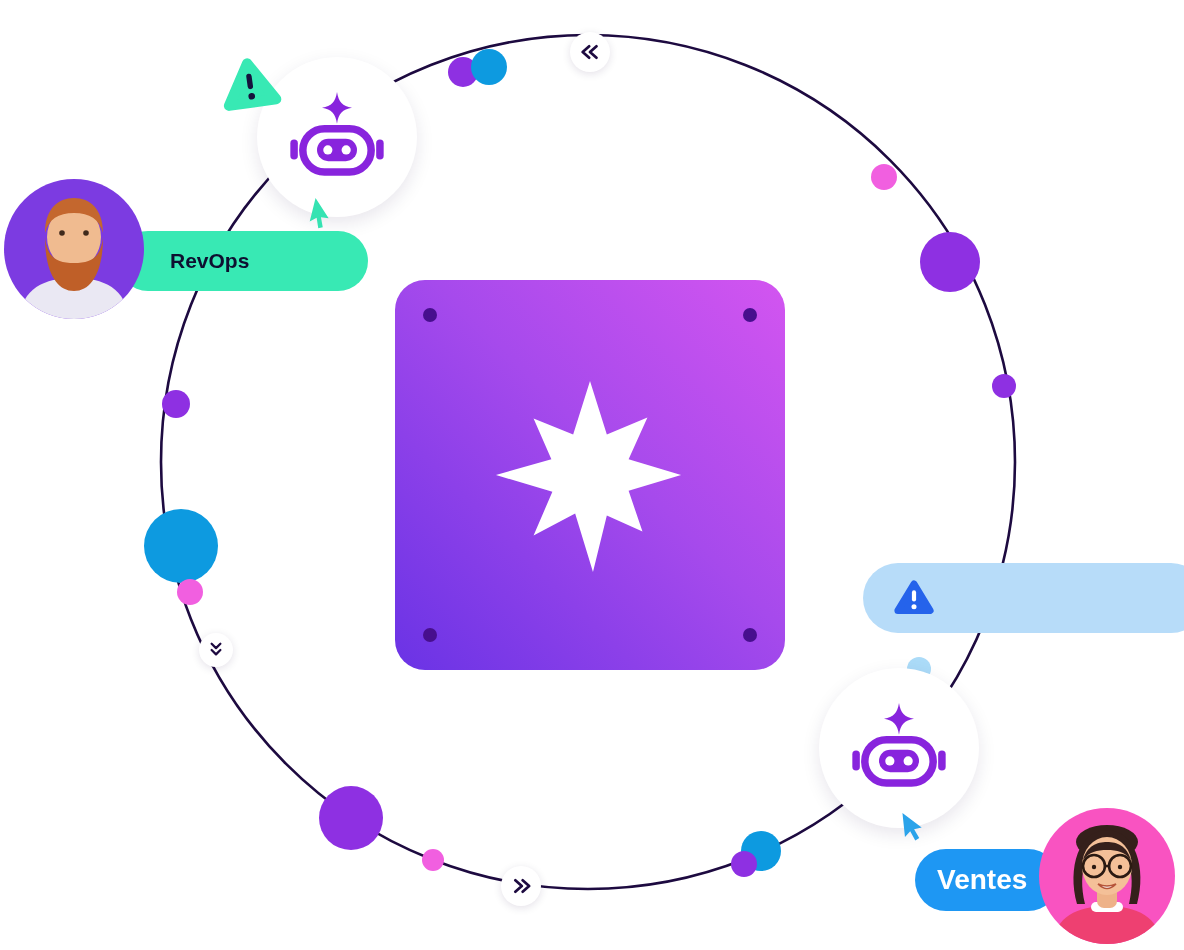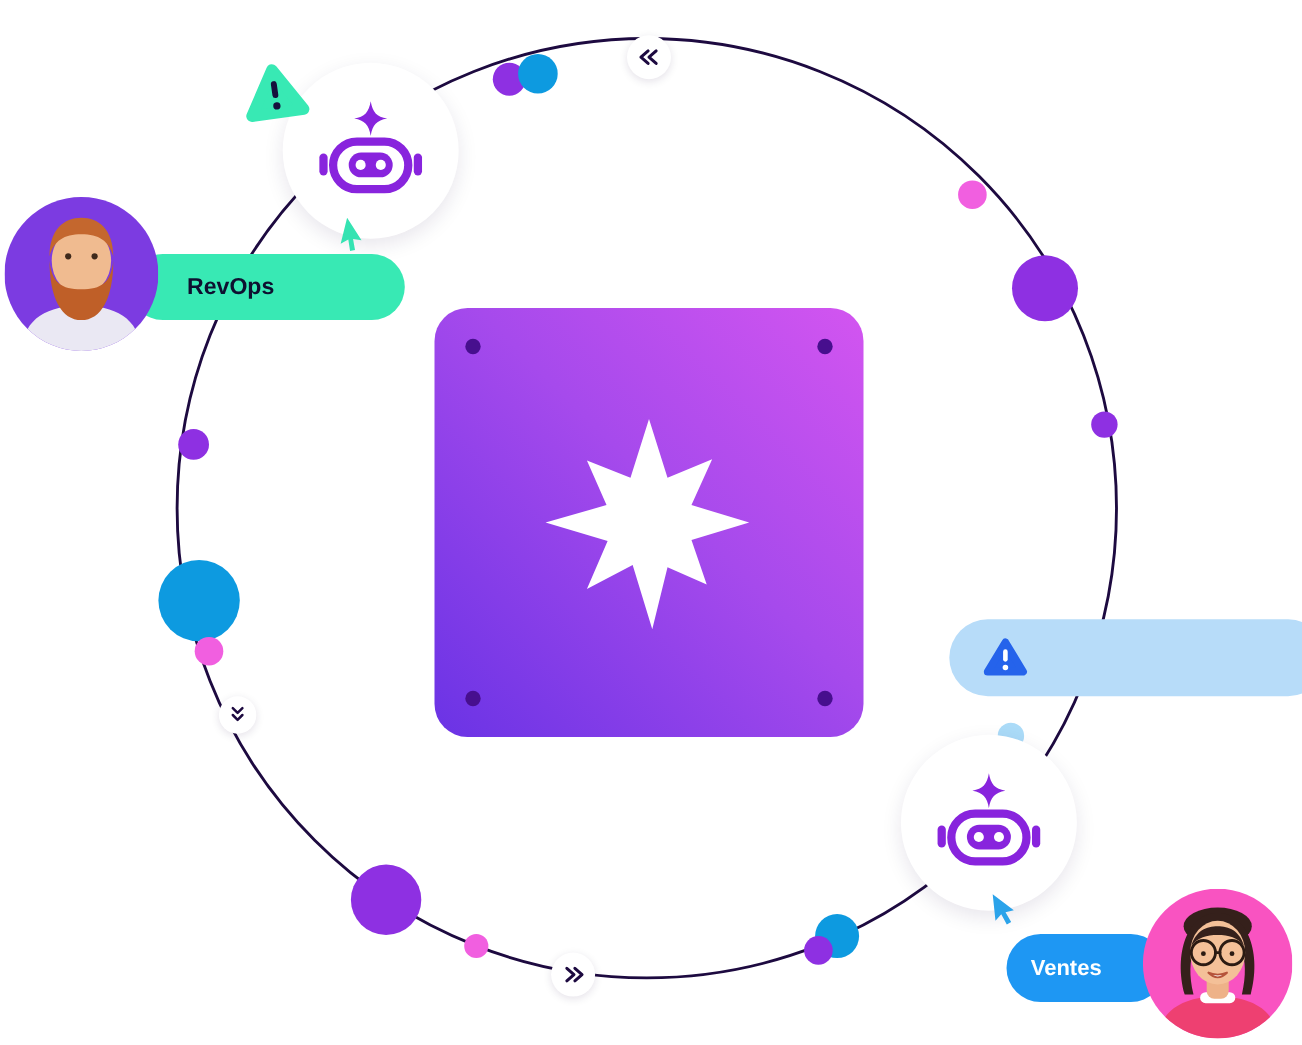--- a/index.html
+++ b/index.html
@@ -46,21 +46,21 @@
   .chip-revops {
     left: 118px; top: 231px; width: 198px; height: 60px; border-radius: 30px;
     background: #38e9b4; padding-left: 52px; font-size: 21px; color: #0e1030;
   }
   .chip-deal {
     left: 863px; top: 563px; width: 313px; height: 70px; border-radius: 35px;
     background: #b7dcf9; padding-left: 30px; font-size: 31px; color: #0a0a28; gap: 15px;
   }
   .chip-ventes {
     left: 915px; top: 849px; width: 122px; height: 62px; border-radius: 31px;
-    background: #1e97f3; padding-left: 22px; font-size: 20px; color: #ffffff;
+    background: #1e97f3; padding-left: 22px; font-size: 28px; color: #ffffff;
   }
   .chip-label { white-space: nowrap; }
   .avatar { position: absolute; border-radius: 50%; overflow: hidden; }
   .avatar-man   { left: 4px;    top: 179px; width: 140px; height: 140px; }
   .avatar-woman { left: 1039px; top: 808px; width: 136px; height: 136px; }
 </style>
 </head>
 <body>
 
 <div class="stage">

